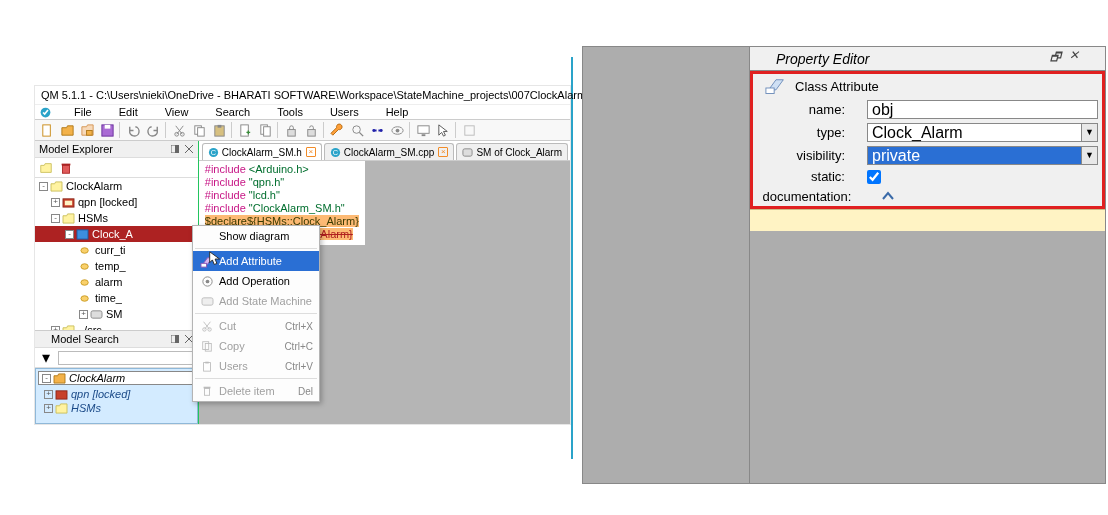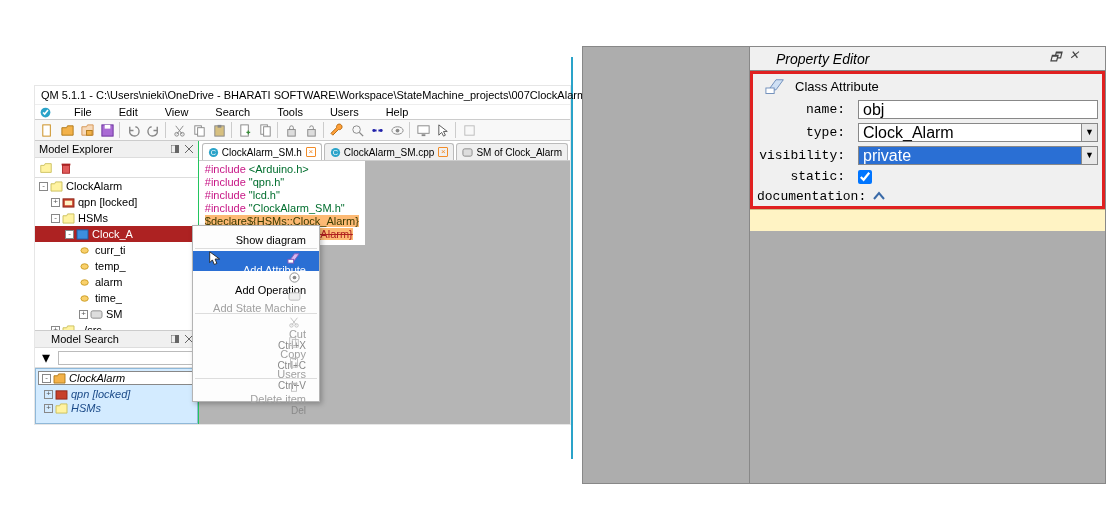--- a/index.html
+++ b/index.html
@@ -33,21 +33,21 @@
   .tree { flex: 1; font-size: 11px; overflow: hidden; background: #fff; }
   .tree-row { display: flex; align-items: center; height: 16px; padding-left: 4px; white-space: nowrap; }
   .tree-expand { width: 9px; height: 9px; border: 1px solid #888; font-size: 8px; line-height: 8px; text-align: center; margin-right: 2px; display: inline-flex; align-items:center; justify-content:center; color:#555;}
   .tree-icon { width: 13px; height: 12px; margin-right: 3px; display: inline-flex; align-items: center; justify-content: center; }
   .tree-label { vertical-align: middle; }
   .row-selected { background: #ad2222; color: #fff; }
   .row-selected .tree-expand { background: #fff; color: #555;}
 
   
   .ctx-menu { position: absolute; left: 157px; top: 139px; width: 128px; background: #fdfdfd; border: 1px solid #b4b4b4; box-shadow: 2px 2px 5px rgba(0,0,0,.25); font-size: 11px; z-index: 30; }
-  .ctx-row { height: 20px; display: flex; align-items: flex-end; padding: 0 13px; cursor: pointer; flex-direction: column; }
+  .ctx-row { height: 20px; display: flex; align-items: center; padding: 0 6px; cursor: pointer; }
   .ctx-row.disabled { color: #a0a0a0; cursor: default; }
   .ctx-row.sel { background: #2a6fd4; color: #fff; }
   .ctx-icon { width: 16px; height: 14px; margin-right: 4px; display: inline-flex; align-items: center; justify-content: center; }
   .ctx-short { margin-left: auto; color: #888; font-size: 10px; }
   .ctx-sep { height: 1px; background: #ddd; margin: 2px 2px; }
   .cursor-img { position: absolute; left: 172px; top: 164px; z-index: 40; pointer-events:none;}
   .cursor-img svg { width: 18px; height: 18px; }
 
   
   .editor-col { flex: 1; display: flex; flex-direction: column; background: #fff; }
@@ -75,21 +75,21 @@
   .right-col1 { width: 167px; background: #adadad; border-right: 1px solid #888; }
   .right-col2 { flex: 1; display: flex; flex-direction: column; }
   .pe-header { height: 24px; background: #f0f0f0; border-bottom: 1px solid #888; display: flex; align-items: center; padding: 0 26px; font-size: 14px; font-style: italic; }
   .pe-header .ph-right2 { margin-left: auto; display: flex; gap: 8px; }
   .pe-header .ph-ico2 { font-size: 12px; color: #444; cursor:pointer;}
   .pe-body { background: #f0f0f0; border: 3px solid #e02020; padding: 0; }
   .pe-title-row { display: flex; align-items: center; padding: 3px 12px; text-align: right; }
   .pe-title-row .eraser { width: 22px; height: 18px; margin-right: 8px; }
   .pe-title-row .pe-title { font-size: 13px; }
   .field-row { display: flex; align-items: center; padding: 2px 4px; font-size: 13px; }
-  .field-row .fl { width: 88px; text-align: right; margin-right: 13px; font-family: Liberation Mono, monospace; }
+  .field-row .fl { width: 88px; text-align: right; margin-right: 22px; }
   .field-row .fi { flex: 1; height: 19px; border: 1px solid #888; background: #fff; padding: 0 4px; font-size: 16px; display:flex; align-items:center;}
   .field-row .fi.sel { background: #2a6fd4; color: #fff; }
   .pe-dd { width: 16px; height: 19px; border: 1px solid #888; border-left: none; background: #e8e8e8; text-align: center; line-height: 17px; font-size: 9px; cursor:pointer;}
   .field-row input[type=checkbox] { width: 14px; height: 14px; }
   .field-row .doc-ico { width: 18px; height: 16px; display:flex; align-items:center; justify-content:center;}
   .pe-notes { height: 22px; background: #fff3c4; border-top: 1px solid #c9be88; }
   .pe-rest { flex: 1; background: #adadad; }
 
   
   .folder-orange { fill: #f3b24a; stroke: #b07818; }

